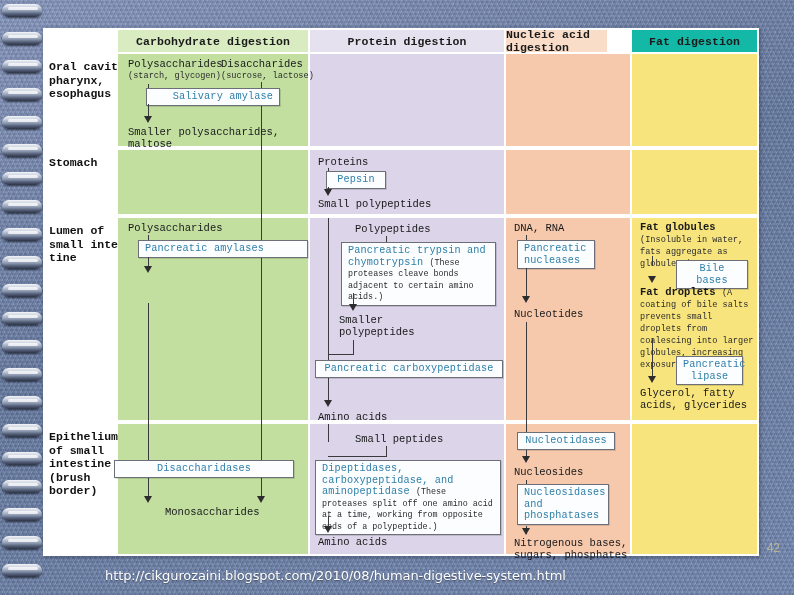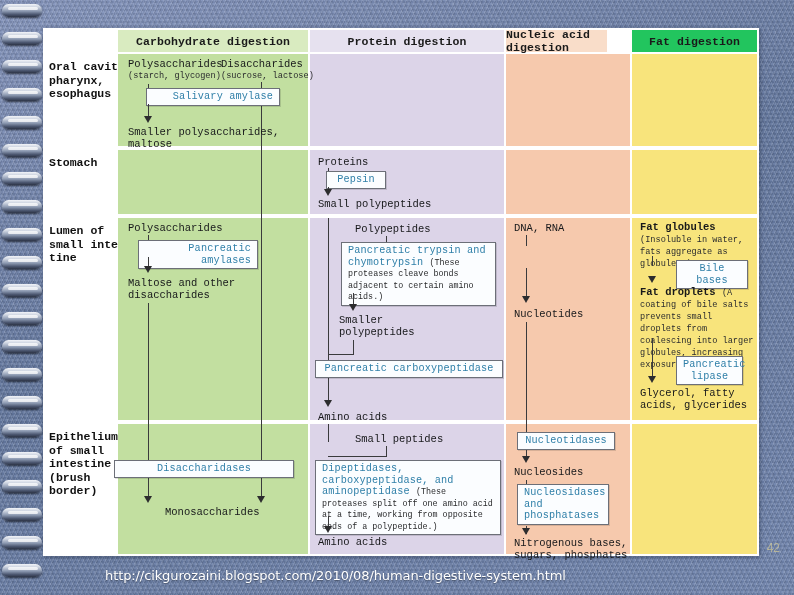--- a/index.html
+++ b/index.html
@@ -50,21 +50,21 @@
     padding:6px 4px 0 6px;
   }
   
   .c-carb{background:#c2dfa0;}
   .c-carb-h{background:#d9ebc0;}
   .c-prot{background:#dcd4e8;}
   .c-prot-h{background:#e6e1ef;}
   .c-nucl{background:#f6c9ad;}
   .c-nucl-h{background:#f9ddc9;}
   .c-fat{background:#f8e47c;}
-  .c-fat-h{background:#22c55e;}
+  .c-fat-h{background:#14b8a6;}
 
   
   .txt{position:absolute;font-size:10.5px;color:#17181a;line-height:12px;}
   .txt b{font-weight:bold;}
   .sub{font-size:8.6px;color:#2b2c2e;line-height:10px;}
   .enzyme{
     position:absolute;box-sizing:border-box;
     background:#fbfdff;border:1px solid #6c6f78;
     color:#2f7fa8;font-size:10.2px;line-height:11.5px;
     padding:2px 6px;letter-spacing:.15px;
@@ -180,25 +180,23 @@
 
     <div class="vline" style="left:105px;top:56px;height:14px;"></div>
     <div class="enzyme" style="left:103px;top:60px;width:134px;text-align:right;">Salivary amylase</div>
     <div class="vline" style="left:105px;top:76px;height:14px;"></div>
     <div class="arrow" style="left:101px;top:88px;"></div>
     <div class="txt" style="left:85px;top:98px;white-space:pre;">Smaller polysaccharides,
 maltose</div>
 
     <div class="txt" style="left:85px;top:194px;">Polysaccharides</div>
     <div class="vline" style="left:105px;top:207px;height:12px;"></div>
-    <div class="enzyme" style="left:95px;top:212px;width:120px;text-align:right;">Pancreatic amylases</div>
+    <div class="enzyme" style="left:95px;top:212px;width:170px;text-align:left;">Pancreatic amylases</div>
     <div class="vline" style="left:105px;top:229px;height:11px;"></div>
     <div class="arrow" style="left:101px;top:238px;"></div>
-    <div class="txt" style="left:85px;top:249px;white-space:pre;">Maltose and other
-disaccharides</div>
 
     <div class="vline" style="left:105px;top:275px;height:197px;"></div>
     <div class="arrow" style="left:101px;top:468px;"></div>
 
     <div class="enzyme" style="left:71px;top:432px;width:180px;text-align:center;">Disaccharidases</div>
     <div class="txt" style="left:122px;top:478px;">Monosaccharides</div>
 
     <div class="txt" style="left:275px;top:128px;">Proteins</div>
     <div class="vline" style="left:285px;top:140px;height:8px;"></div>
     <div class="enzyme" style="left:283px;top:143px;width:60px;text-align:center;">Pepsin</div>
@@ -233,20 +231,21 @@
     <div class="enzyme" style="left:272px;top:432px;width:186px;">
       <span>Dipeptidases, carboxypeptidase, and aminopeptidase</span>
       <span class="note">(These proteases split off one amino acid at a time, working from opposite ends of a polypeptide.)</span>
     </div>
     <div class="vline" style="left:285px;top:488px;height:13px;"></div>
     <div class="arrow" style="left:281px;top:498px;"></div>
     <div class="txt" style="left:275px;top:508px;">Amino acids</div>
 
     <div class="txt" style="left:471px;top:194px;">DNA, RNA</div>
     <div class="vline" style="left:483px;top:207px;height:11px;"></div>
+    <div class="enzyme" style="left:474px;top:212px;width:78px;">Pancreatic nucleases</div>
     <div class="vline" style="left:483px;top:240px;height:32px;"></div>
     <div class="arrow" style="left:479px;top:268px;"></div>
     <div class="txt" style="left:471px;top:280px;">Nucleotides</div>
 
     <div class="vline" style="left:483px;top:294px;height:114px;"></div>
 
     <div class="enzyme" style="left:474px;top:404px;width:98px;text-align:center;">Nucleotidases</div>
     <div class="vline" style="left:483px;top:422px;height:10px;"></div>
     <div class="arrow" style="left:479px;top:428px;"></div>
     <div class="txt" style="left:471px;top:438px;">Nucleosides</div>

